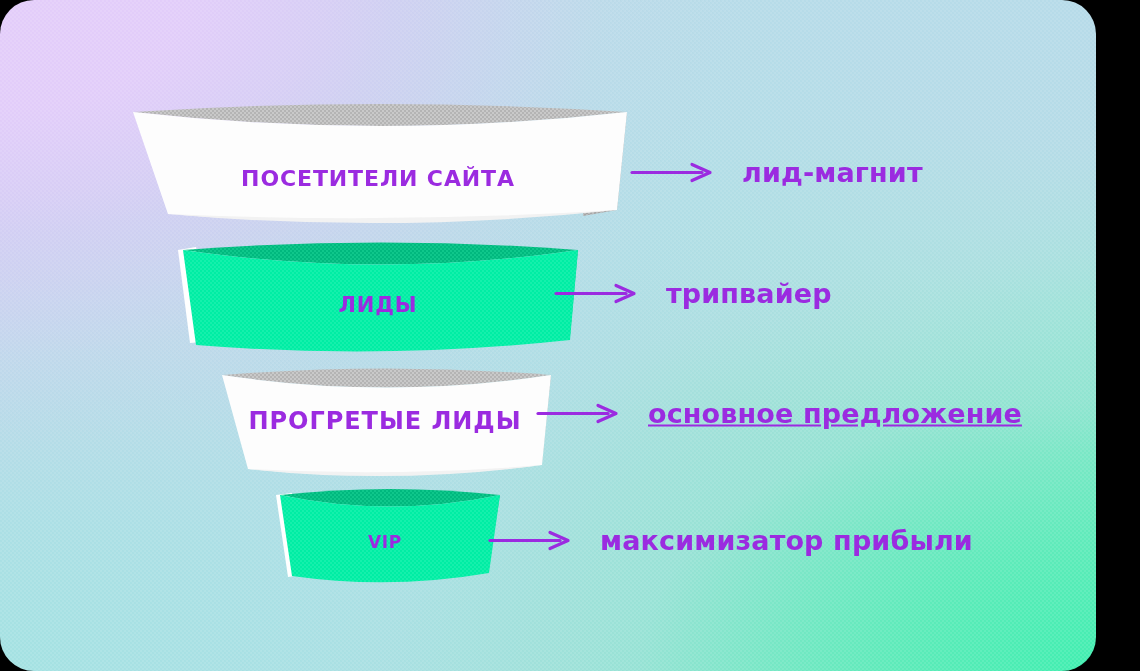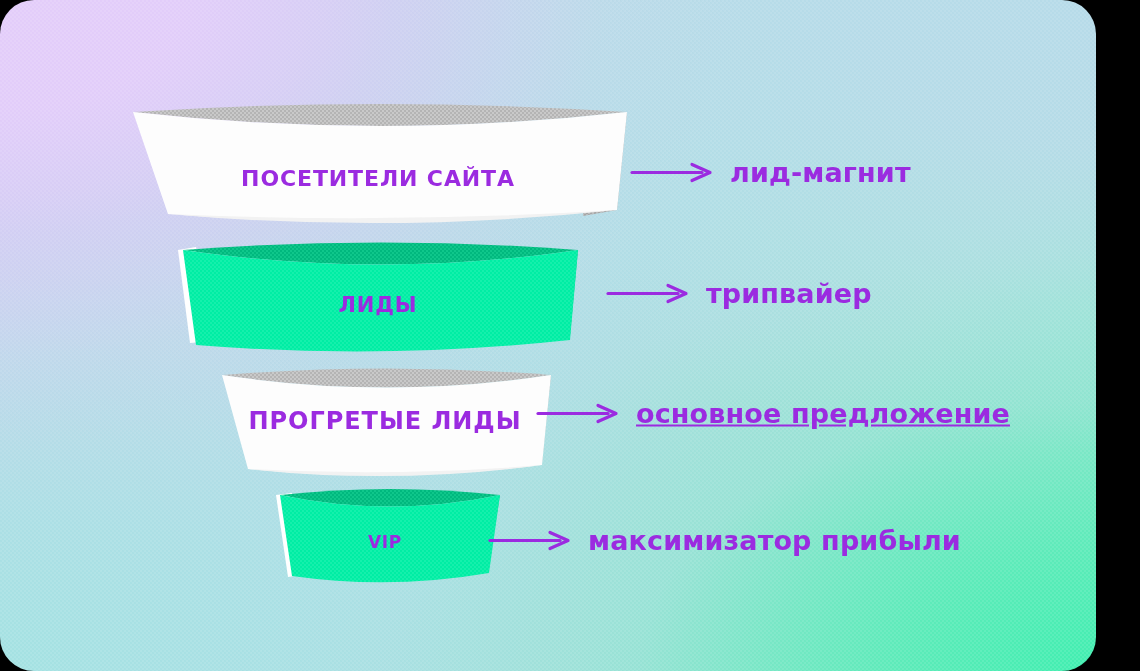--- a/index.html
+++ b/index.html
@@ -62,21 +62,21 @@
   }
   #label-stage-0 { font-size: 22px; }
   #label-stage-1 { font-size: 21px; text-align: center; }
   #label-stage-2 { font-size: 24px; }
   #label-stage-3 { font-size: 17px; }
 
   .callout {
     position: absolute;
     display: flex;
     align-items: center;
-    gap: 14px;
+    gap: 26px;
     transform: translateY(-50%);
     white-space: nowrap;
   }
   .callout-arrow {
     display: block;
     flex: 0 0 auto;
   }
   .callout-text {
     font-family: "DejaVu Sans", sans-serif;
     font-weight: 700;
@@ -174,21 +174,21 @@
   <div class="stage-label" id="label-stage-3" style="left:385px; top:542px;">VIP</div>
 
   <div class="callout" id="callout-0" style="left:630px; top:172px;">
     <svg class="callout-arrow" width="86" height="22" viewBox="0 0 86 22">
       <path d="M 2,11 L 72,11" stroke="#9B2BE0" stroke-width="3.2" fill="none" stroke-linecap="round"></path>
       <path d="M 62,3 L 80,11 L 62,19" stroke="#9B2BE0" stroke-width="3.2" fill="none" stroke-linecap="round" stroke-linejoin="round"></path>
     </svg>
     <span class="callout-text">лид-магнит</span>
   </div>
 
-  <div class="callout" id="callout-1" style="left:606px; top:293px;">
+  <div class="callout" id="callout-1" style="left:554px; top:293px;">
     <svg class="callout-arrow" width="86" height="22" viewBox="0 0 86 22">
       <path d="M 2,11 L 72,11" stroke="#9B2BE0" stroke-width="3.2" fill="none" stroke-linecap="round"></path>
       <path d="M 62,3 L 80,11 L 62,19" stroke="#9B2BE0" stroke-width="3.2" fill="none" stroke-linecap="round" stroke-linejoin="round"></path>
     </svg>
     <span class="callout-text">трипвайер</span>
   </div>
 
   <div class="callout" id="callout-2" style="left:536px; top:413px;">
     <svg class="callout-arrow" width="86" height="22" viewBox="0 0 86 22">
       <path d="M 2,11 L 72,11" stroke="#9B2BE0" stroke-width="3.2" fill="none" stroke-linecap="round"></path>

